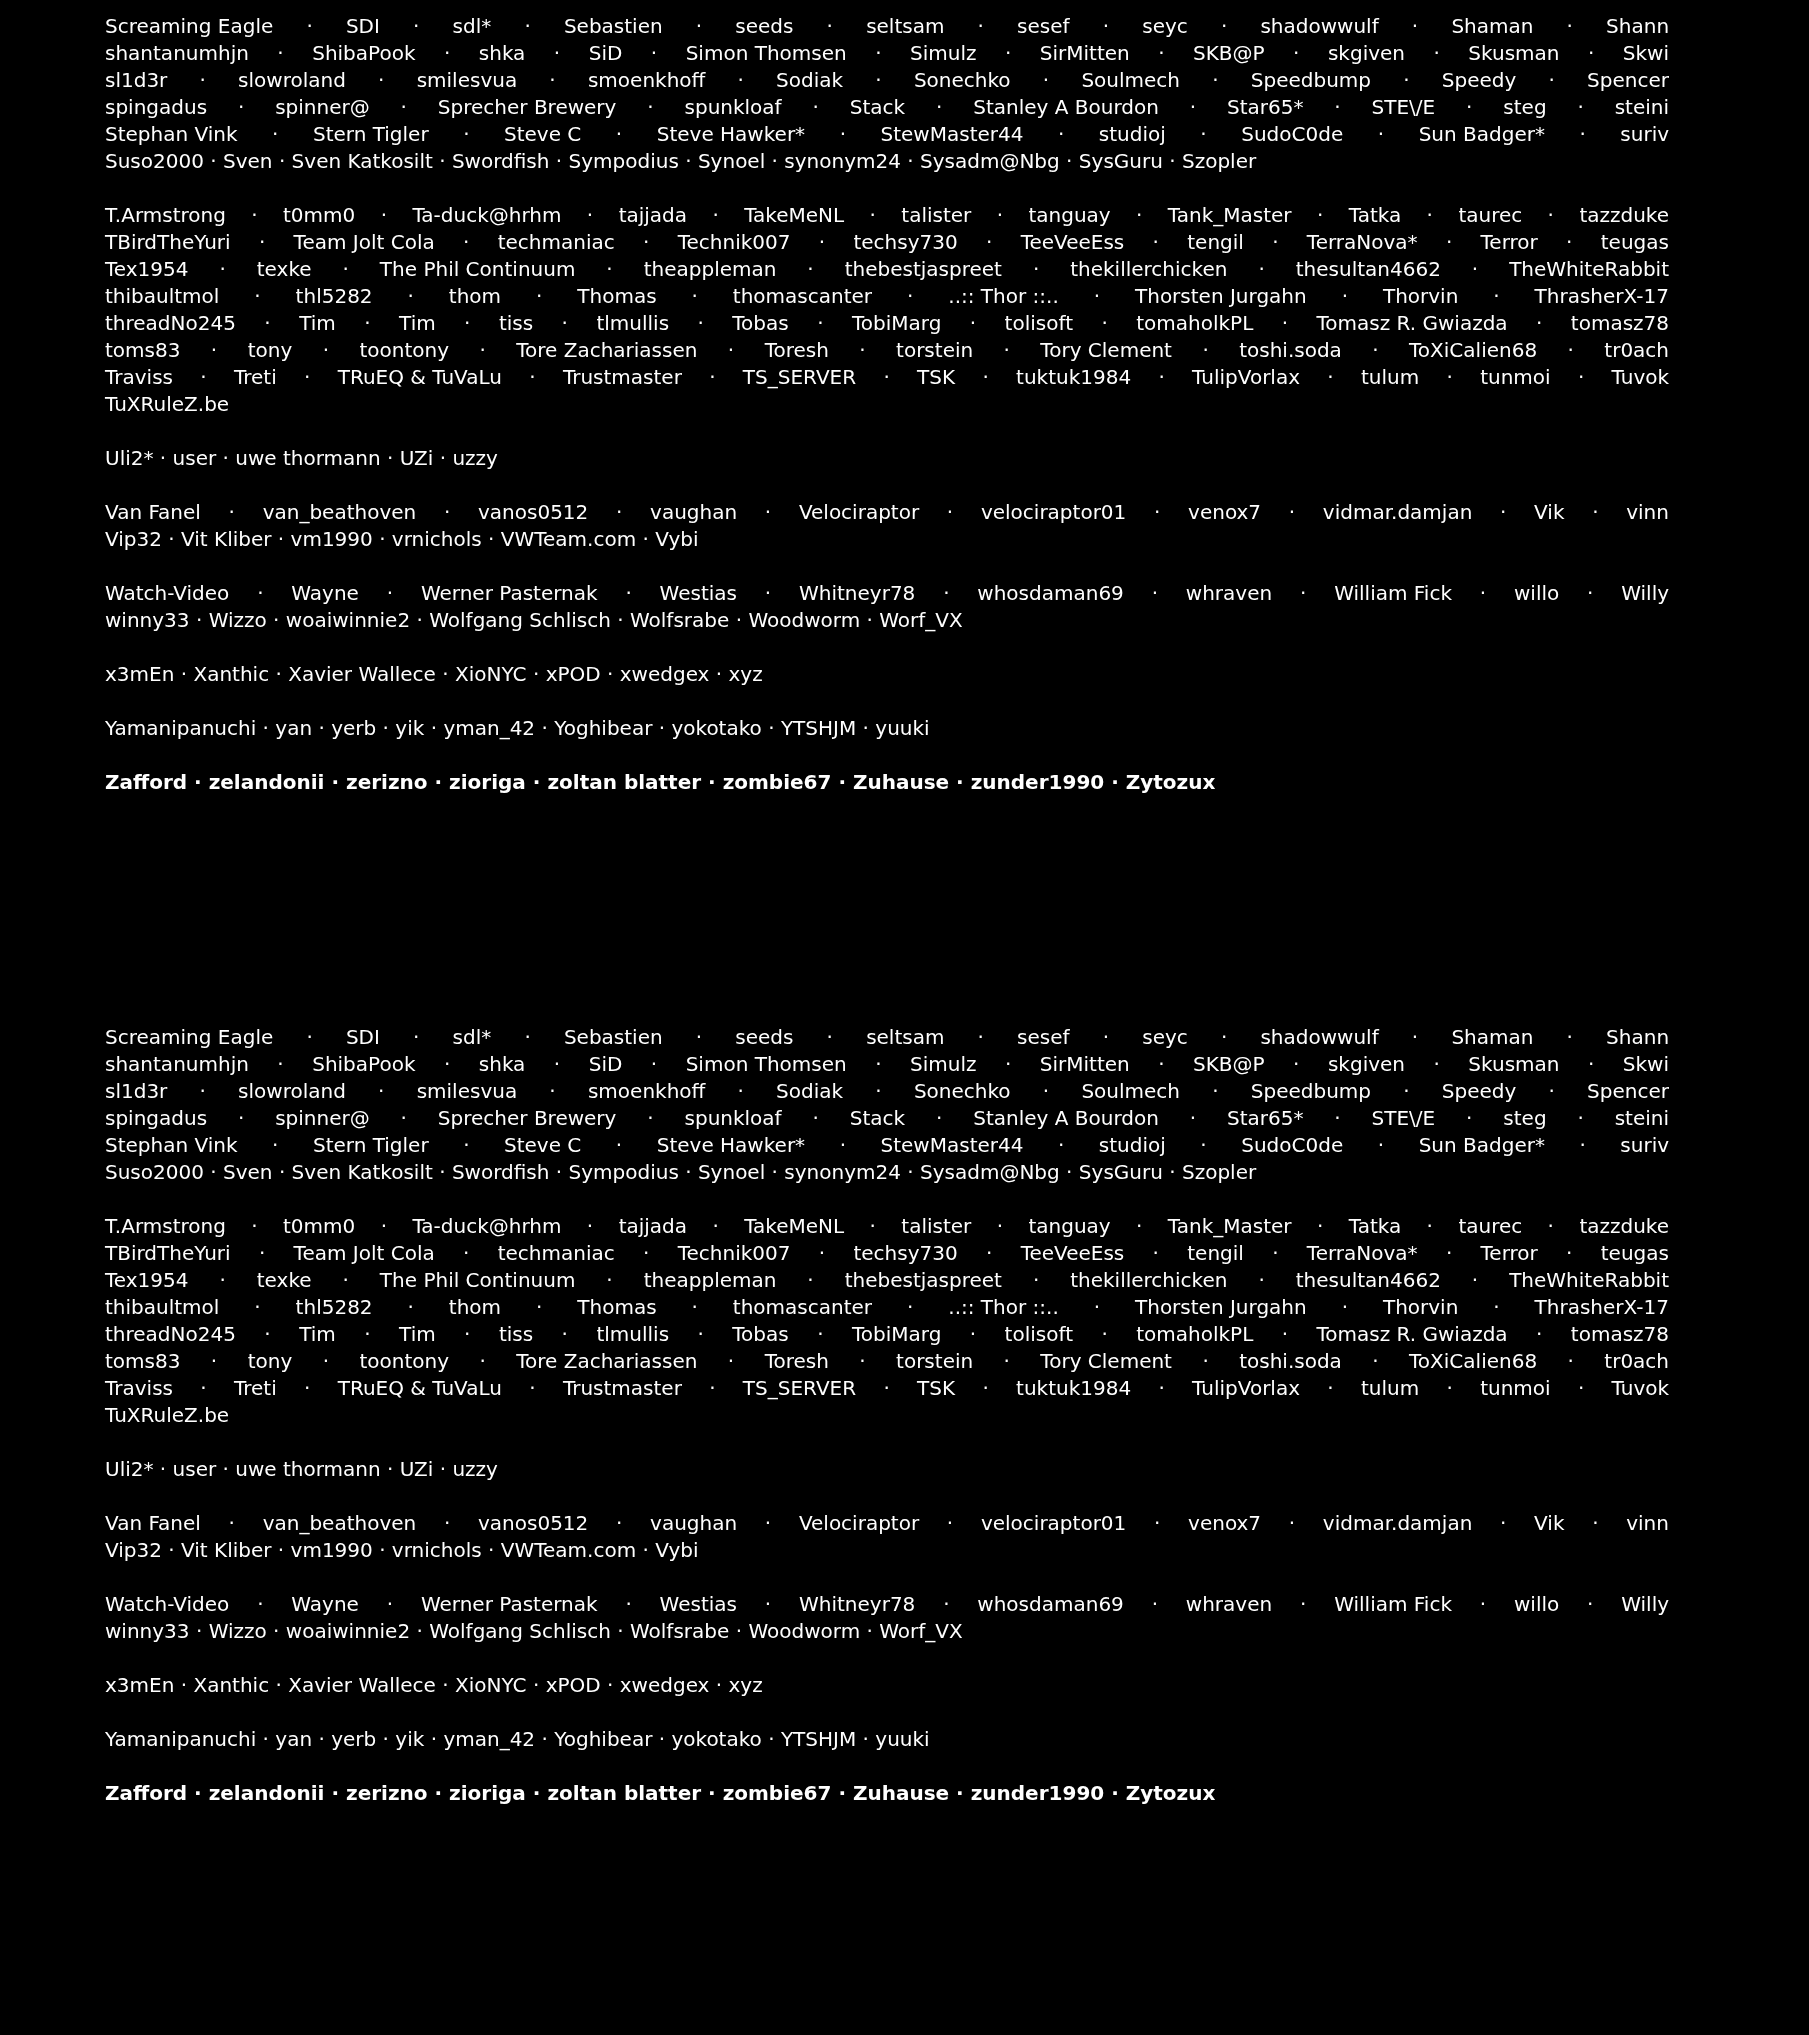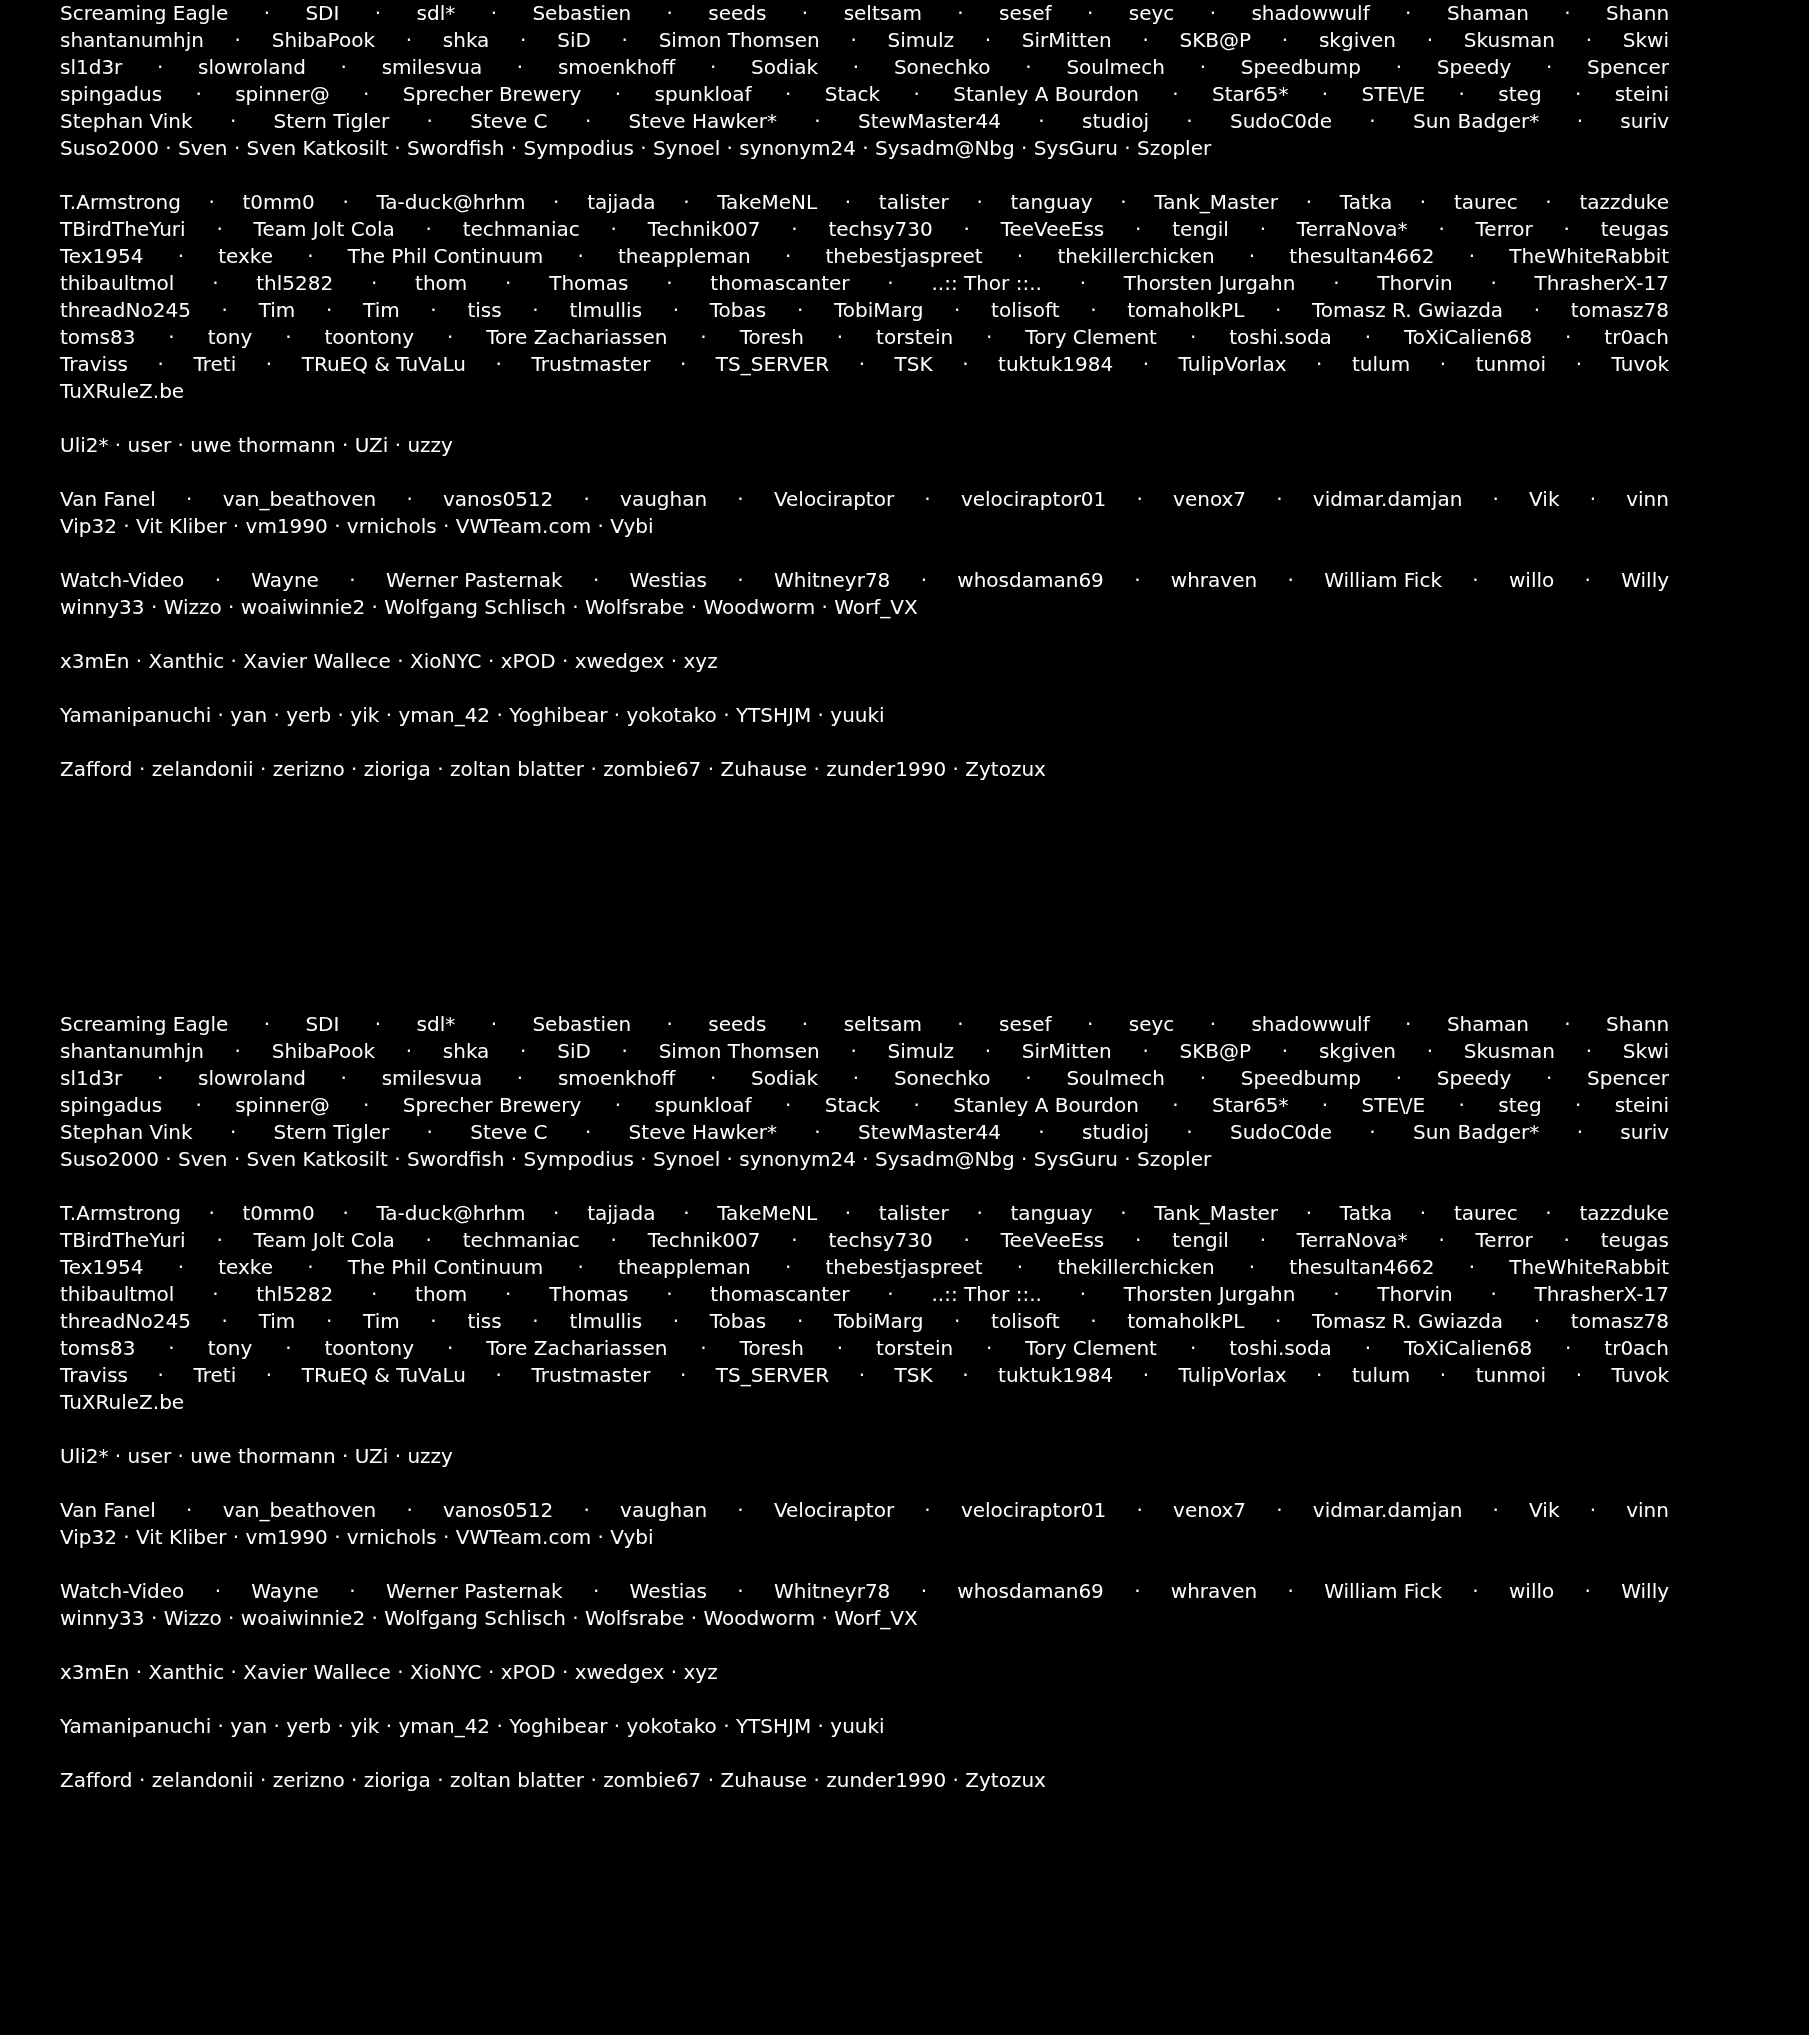--- a/index.html
+++ b/index.html
@@ -6,25 +6,25 @@
   body {
     width: 1809px;
     height: 2035px;
     background: #000000;
     overflow: hidden;
     font-family: "DejaVu Sans", "Liberation Sans", sans-serif;
     font-size: 20px;
     line-height: 27px;
     color: #ffffff;
   }
-  .page { padding: 0 140px 0 60px; }
+  .page { padding: 0 140px 0 105px; margin-top: 13px; }
   .credits-section { display: block; }
   .credits-section + .credits-section { margin-top: 228px; }
   .para { margin: 0 0 27px 0; }
-  .para:last-child { margin-bottom: 0; }
+  .para:last-child { margin-bottom: 0; font-weight: bold; }
   .line {
     text-align: justify;
     text-align-last: justify;
     text-justify: inter-word;
   }
   .line.last-line { text-align-last: left; }
   .nm { display: inline-block; white-space: nowrap; }
 </style>
 </head>
 <body style="background: rgb(0, 0, 0); color: rgb(255, 255, 255);">

